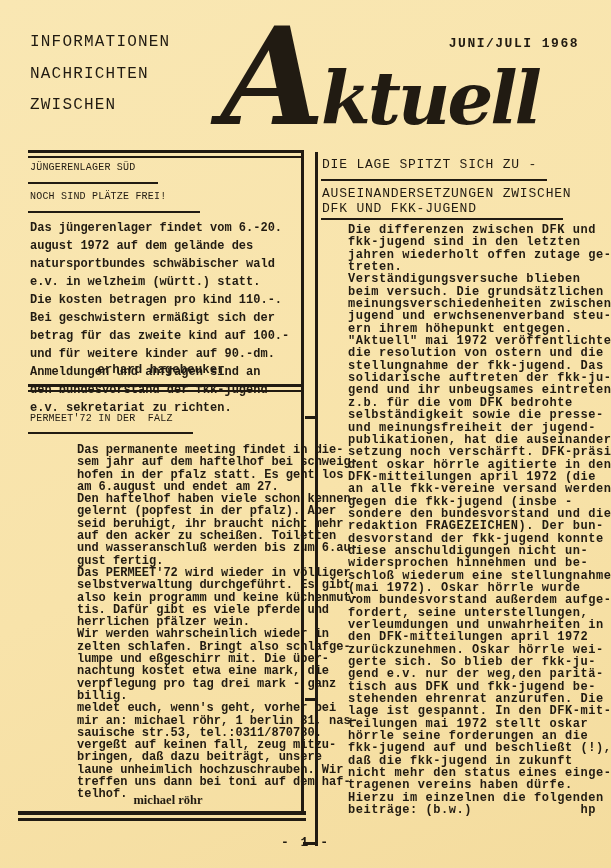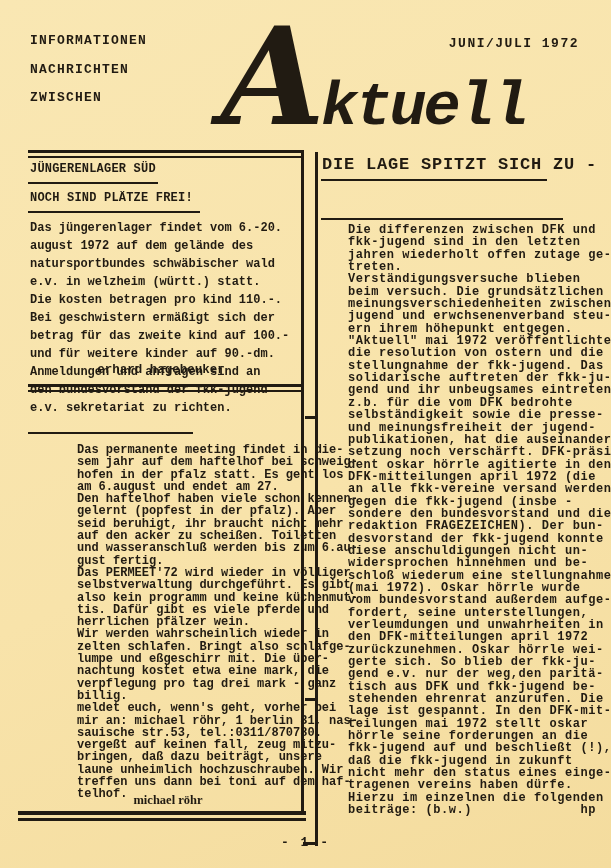--- a/index.html
+++ b/index.html
@@ -11,54 +11,54 @@
     width:611px;height:868px;
     font-family:"Liberation Mono","DejaVu Sans Mono",monospace;
     color:var(--ink);
   }
   .page{
     position:relative;width:611px;height:868px;overflow:hidden;
     background:linear-gradient(155deg,#f9e7b3 0%,#f8e3aa 55%,#f4dc9e 100%);
   }
   .abs{position:absolute;}
   
-  .kicker{left:30px;top:33px;font-size:13px;font-weight:700;letter-spacing:1.2px;}
+  .kicker{left:30px;top:33px;font-size:16px;font-weight:400;letter-spacing:1.2px;}
   .kicker span{display:block;margin-bottom:13.5px;}
   .issue{right:32px;top:36px;font-size:13px;font-weight:700;letter-spacing:1.5px;}
   .logo{left:221px;top:10px;display:flex;align-items:baseline;
         font-family:"DejaVu Serif","Liberation Serif",serif;font-style:italic;font-weight:700;}
   .logo-a{font-size:134px;line-height:1;letter-spacing:-4px;}
-  .logo-rest{font-size:62px;line-height:1;letter-spacing:-3px;font-family:Liberation Mono, monospace;}
+  .logo-rest{font-size:72px;line-height:1;letter-spacing:-3px;}
   
   .rule-double{border-top:3px solid var(--ink);border-bottom:2px solid var(--ink);height:3px;}
   .rule-heavy{border-top:4px solid var(--ink);border-bottom:3px solid var(--ink);height:3px;}
   .vline{background:var(--ink);}
   .tick{background:var(--ink);height:3px;}
   .hrule{background:var(--ink);height:2px;}
   
-  .headline{font-size:12px;font-weight:700;letter-spacing:0.2px;white-space:pre-wrap;}
-  .headline-r{font-size:17px;font-weight:700;letter-spacing:0.8px;white-space:pre-wrap;line-height:14.5px;}
+  .headline{font-size:10px;font-weight:400;letter-spacing:0.2px;white-space:pre-wrap;}
+  .headline-r{font-size:13px;font-weight:400;letter-spacing:0.8px;white-space:pre-wrap;line-height:14.5px;}
   .body-text{font-size:12px;font-weight:600;white-space:pre-wrap;line-height:18px;}
   .body2{line-height:12.3px;}
   .body-r{font-size:12px;font-weight:600;white-space:pre-wrap;line-height:12.35px;letter-spacing:0.55px;}
   .sig{font-size:12.5px;font-weight:600;text-align:center;}
   .pagenum{left:0;top:835px;width:611px;text-align:center;font-size:13px;font-weight:700;letter-spacing:2px;}
 </style>
 </head>
 <body>
 
 <div class="page">
 
   <div class="abs kicker">
     <span>INFORMATIONEN</span>
     <span>NACHRICHTEN</span>
     <span>ZWISCHEN</span>
   </div>
 
-  <div class="abs issue">JUNI/JULI 1972</div>
+  <div class="abs issue">JUNI/JULI 1968</div>
 
   <div class="abs logo">
     <span class="logo-a">A</span>
     <span class="logo-rest">ktuell</span>
   </div>
 
   <div class="abs rule-double" style="left:28px;top:150px;width:276px;"></div>
   <div class="abs rule-double" style="left:28px;top:384px;width:276px;"></div>
   <div class="abs rule-heavy" style="left:18px;top:811px;width:288px;"></div>
   <div class="abs vline" style="left:301px;top:153px;width:3px;height:661px;"></div>
@@ -81,20 +81,21 @@
 Die kosten betragen pro kind 110.-.
 Bei geschwistern ermäßigt sich der
 betrag für das zweite kind auf 100.-
 und für weitere kinder auf 90.-dm.
 Anmeldungen und anfragen sind an
 den bundesvorstand der fkk-jugend
 e.v. sekretariat zu richten.</div>
 
   <div class="abs sig" style="left:30px;top:363px;width:262px;">erhard hagebeuker</div>
 
+  <div class="abs headline" style="left:30px;top:413px;">PERMEET'72 IN DER  FALZ</div>
   <div class="abs hrule" style="left:28px;top:432px;width:165px;"></div>
 
   <div class="abs body-text body2" style="left:30px;top:444px;width:285px;margin-left:47px;">Das permanente meeting findet in die-
 sem jahr auf dem haftelhof bei schweig-
 hofen in der pfalz statt. Es geht los
 am 6.august und endet am 27.
 Den haftelhof haben viele schon kennen-
 gelernt (popfest in der pfalz). Aber
 seid beruhigt, ihr braucht nicht mehr
 auf den acker zu scheißen. Toiletten
@@ -118,20 +119,22 @@
 bringen, daß dazu beiträgt, unsere
 laune unheimlich hochzuschrauben. Wir
 treffen uns dann bei toni auf dem haf-
 telhof.</div>
 
   <div class="abs sig" style="left:42px;top:793px;width:252px;font-family:Liberation Serif, serif;">michael röhr</div>
 
   <div class="abs headline-r" style="left:322px;top:158px;">DIE LAGE SPITZT SICH ZU -</div>
   <div class="abs hrule" style="left:321px;top:179px;width:226px;"></div>
 
+  <div class="abs headline-r" style="left:322px;top:187px;">AUSEINANDERSETZUNGEN ZWISCHEN
+DFK UND FKK-JUGEND</div>
   <div class="abs hrule" style="left:321px;top:218px;width:242px;"></div>
 
   <div class="abs body-r" style="left:322px;top:224px;width:285px;margin-left:26px;">Die differenzen zwischen DFK und
 fkk-jugend sind in den letzten
 jahren wiederholt offen zutage ge-
 treten.
 Verständigungsversuche blieben
 beim versuch. Die grundsätzlichen
 meinungsverschiedenheiten zwischen
 jugend und erwchsenenverband steu-

